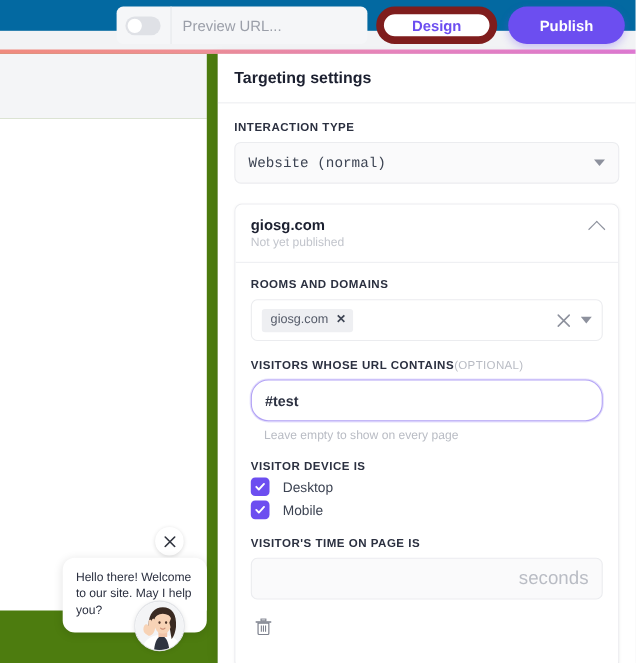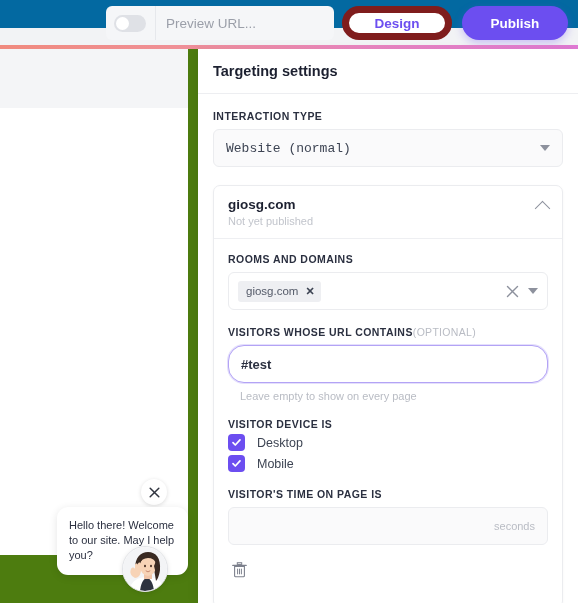--- a/index.html
+++ b/index.html
@@ -393,21 +393,21 @@
     border: 1px solid #ebecef;
     border-radius: 6px;
     display: flex;
     align-items: center;
     justify-content: flex-end;
     padding: 0 12px;
     cursor: text;
   }
   .seconds-suffix {
     font-family: "Liberation Sans", sans-serif;
-    font-size: 11px;
+    font-size: 17px;
     color: #b9bcc4;
   }
 
   .trash-row { margin-top: 14px; padding-bottom: 12px; }
   .trash-btn {
     width: 22px; height: 22px;
     display: flex;
     align-items: center;
     justify-content: center;
     cursor: pointer;

